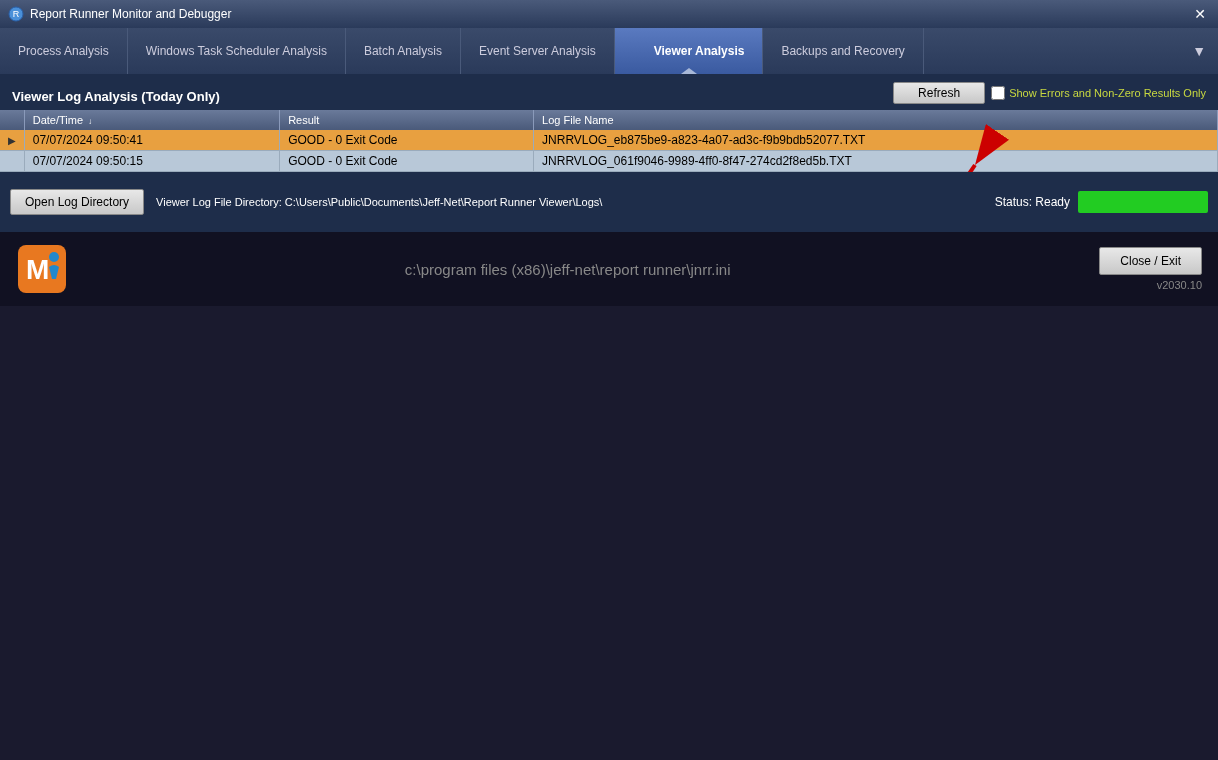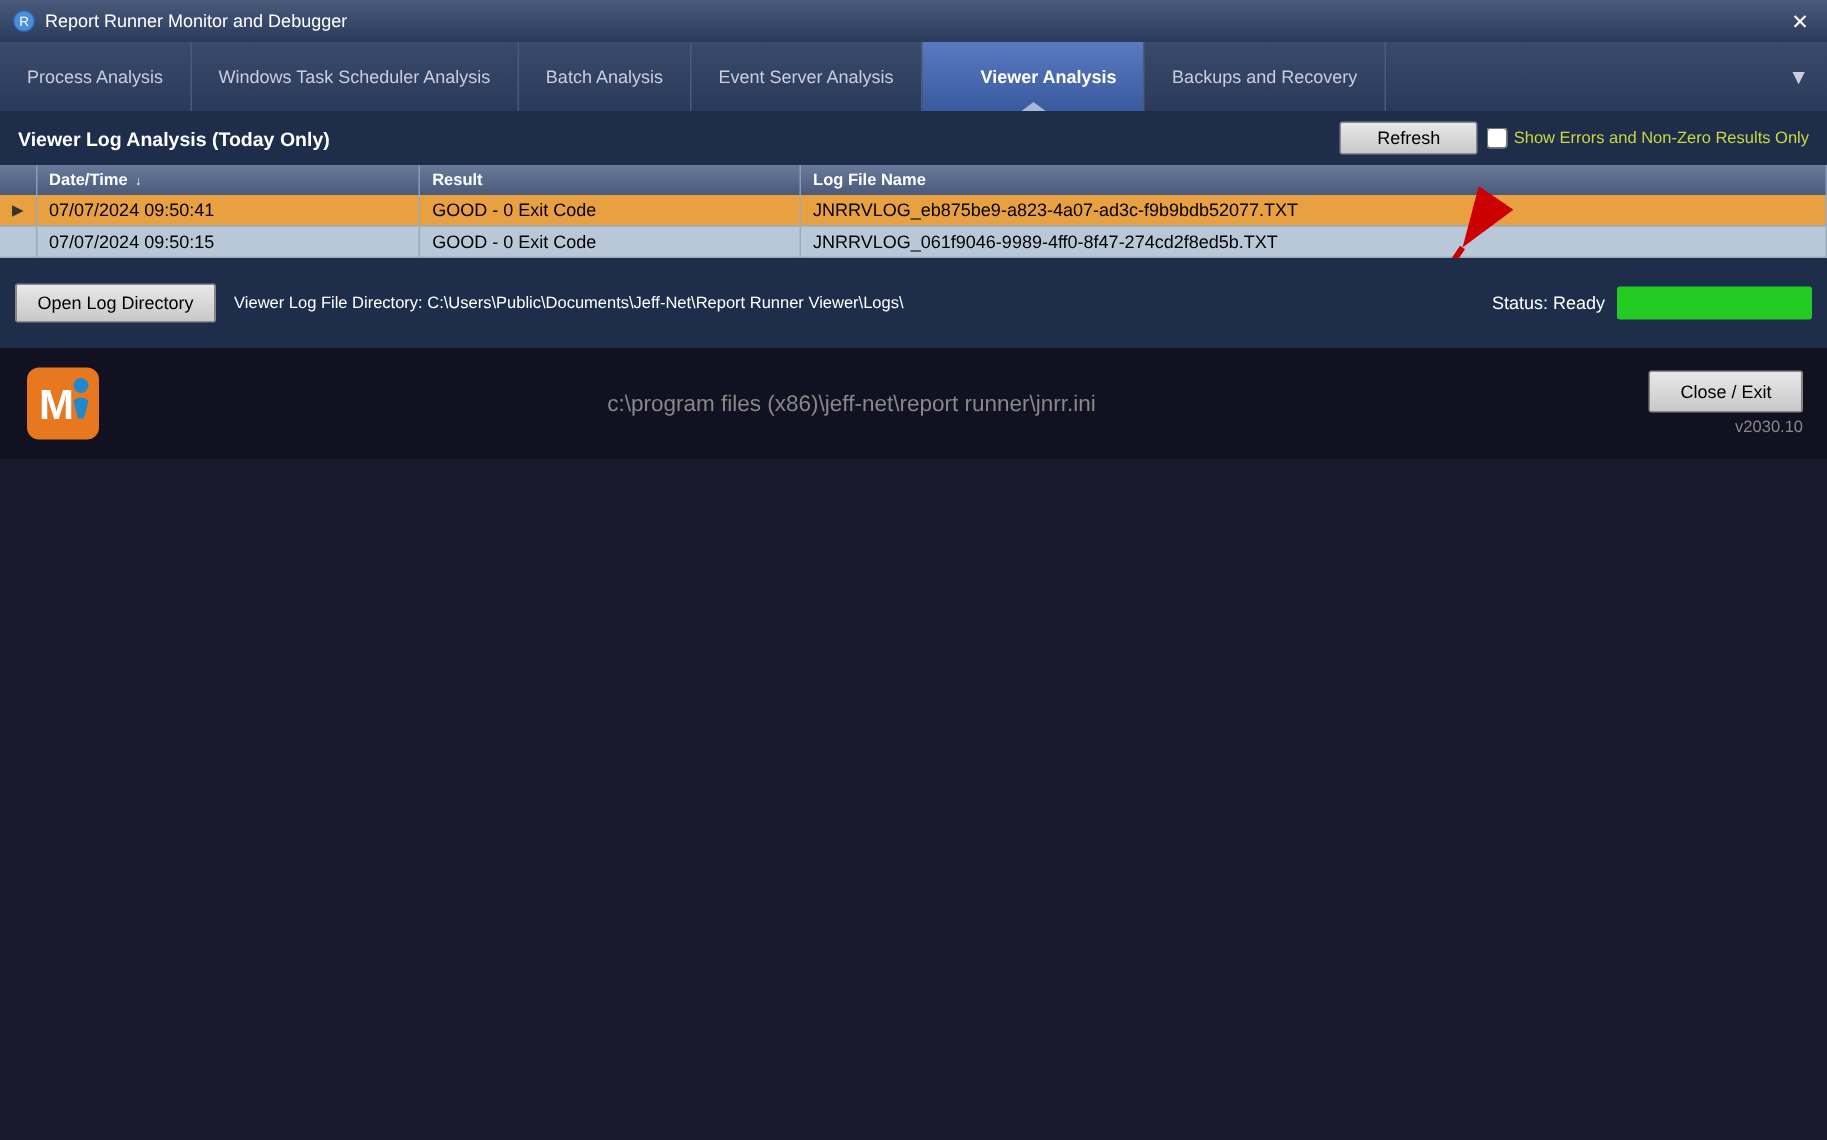--- a/index.html
+++ b/index.html
@@ -89,21 +89,21 @@
       color: #ccd;
       cursor: pointer;
       font-size: 14px;
     }
 
     
     .viewer-header {
       background: #1e2d4a;
       padding: 6px 12px;
       display: flex;
-      align-items: center;
+      align-items: flex-end;
       justify-content: space-between;
       height: 36px;
     }
     .viewer-title {
       color: #fff;
       font-size: 13px;
       font-weight: bold;
     }
     .viewer-header-right {
       display: flex;
@@ -142,21 +142,21 @@
       font-size: 12px;
     }
     .data-table thead tr {
       background: linear-gradient(to bottom, #6a7a9a, #4a5a7a);
       color: #fff;
     }
     .data-table thead th {
       padding: 4px 8px;
       text-align: left;
       border-right: 1px solid #8a9aba;
-      font-weight: bold;
+      font-weight: normal;
       font-size: 11px;
       white-space: nowrap;
     }
     .data-table thead th:first-child {
       width: 20px;
       text-align: center;
     }
     .sort-indicator {
       font-size: 8px;
       margin-left: 2px;

